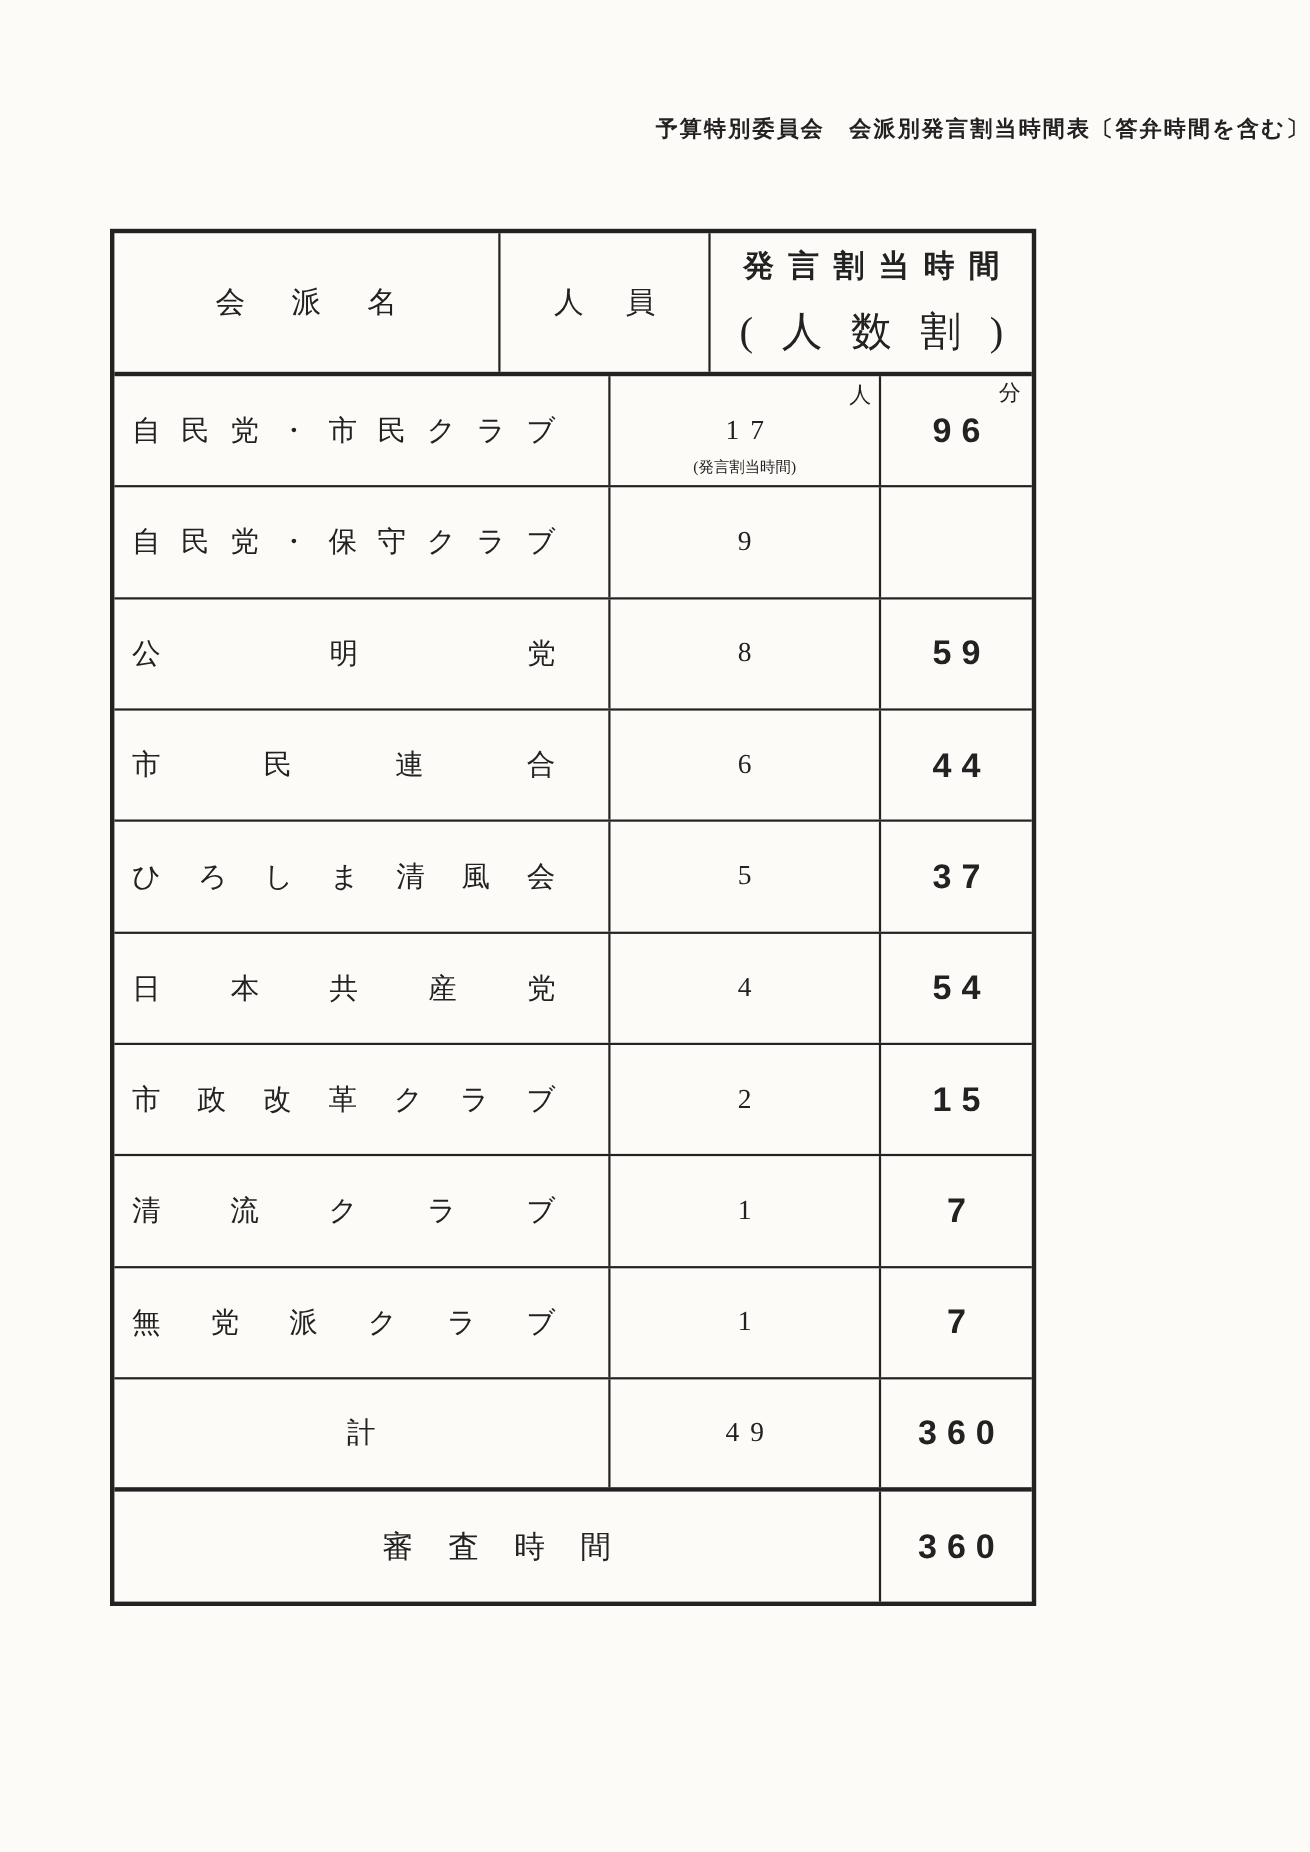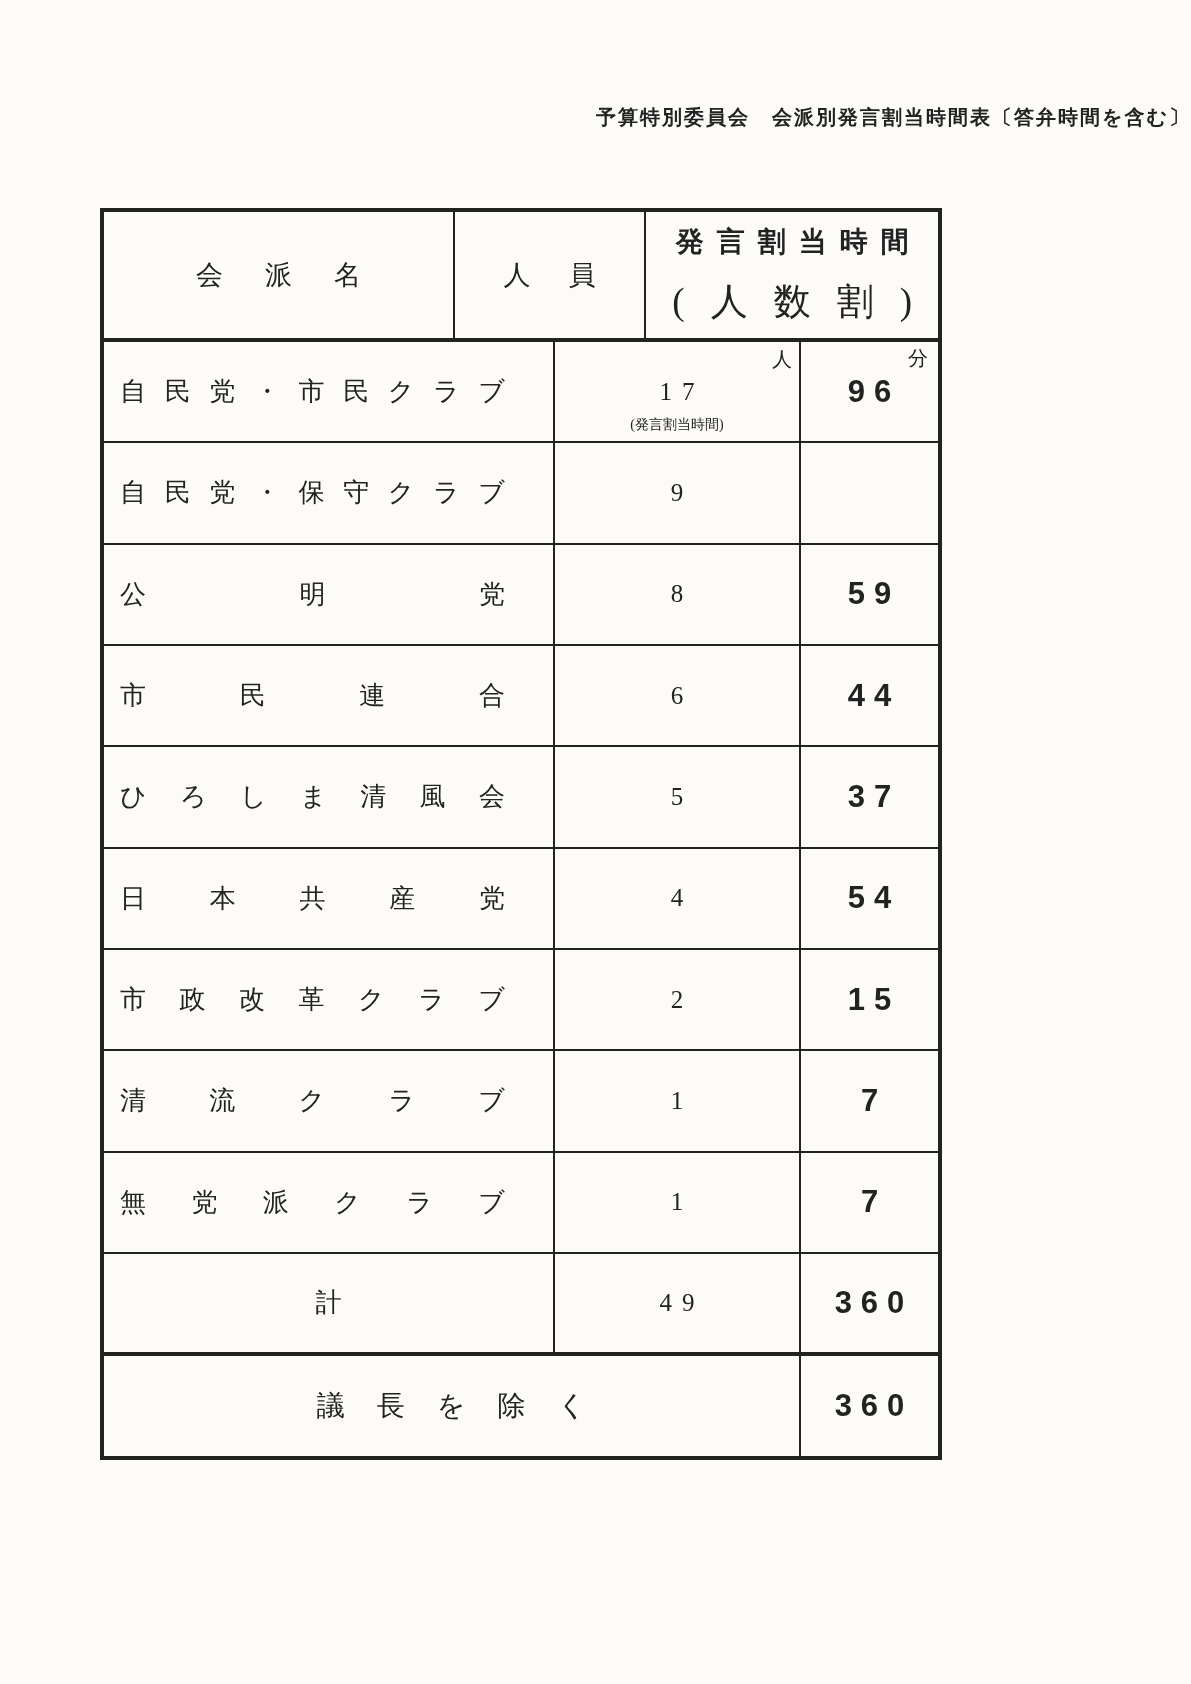--- a/index.html
+++ b/index.html
@@ -295,21 +295,21 @@
       <div class="cell c2">
         <span class="num members">49</span>
       </div>
       <div class="cell c3">
         <span class="num time">360</span>
       </div>
     </div>
 
     <div class="row review">
       <div class="cell c12">
-        <span class="review-label">議長を除く</span>
+        <span class="review-label">審査時間</span>
       </div>
       <div class="cell c3">
         <span class="num time">360</span>
       </div>
     </div>
 
   </div>
 </div>
 
 </body></html>

